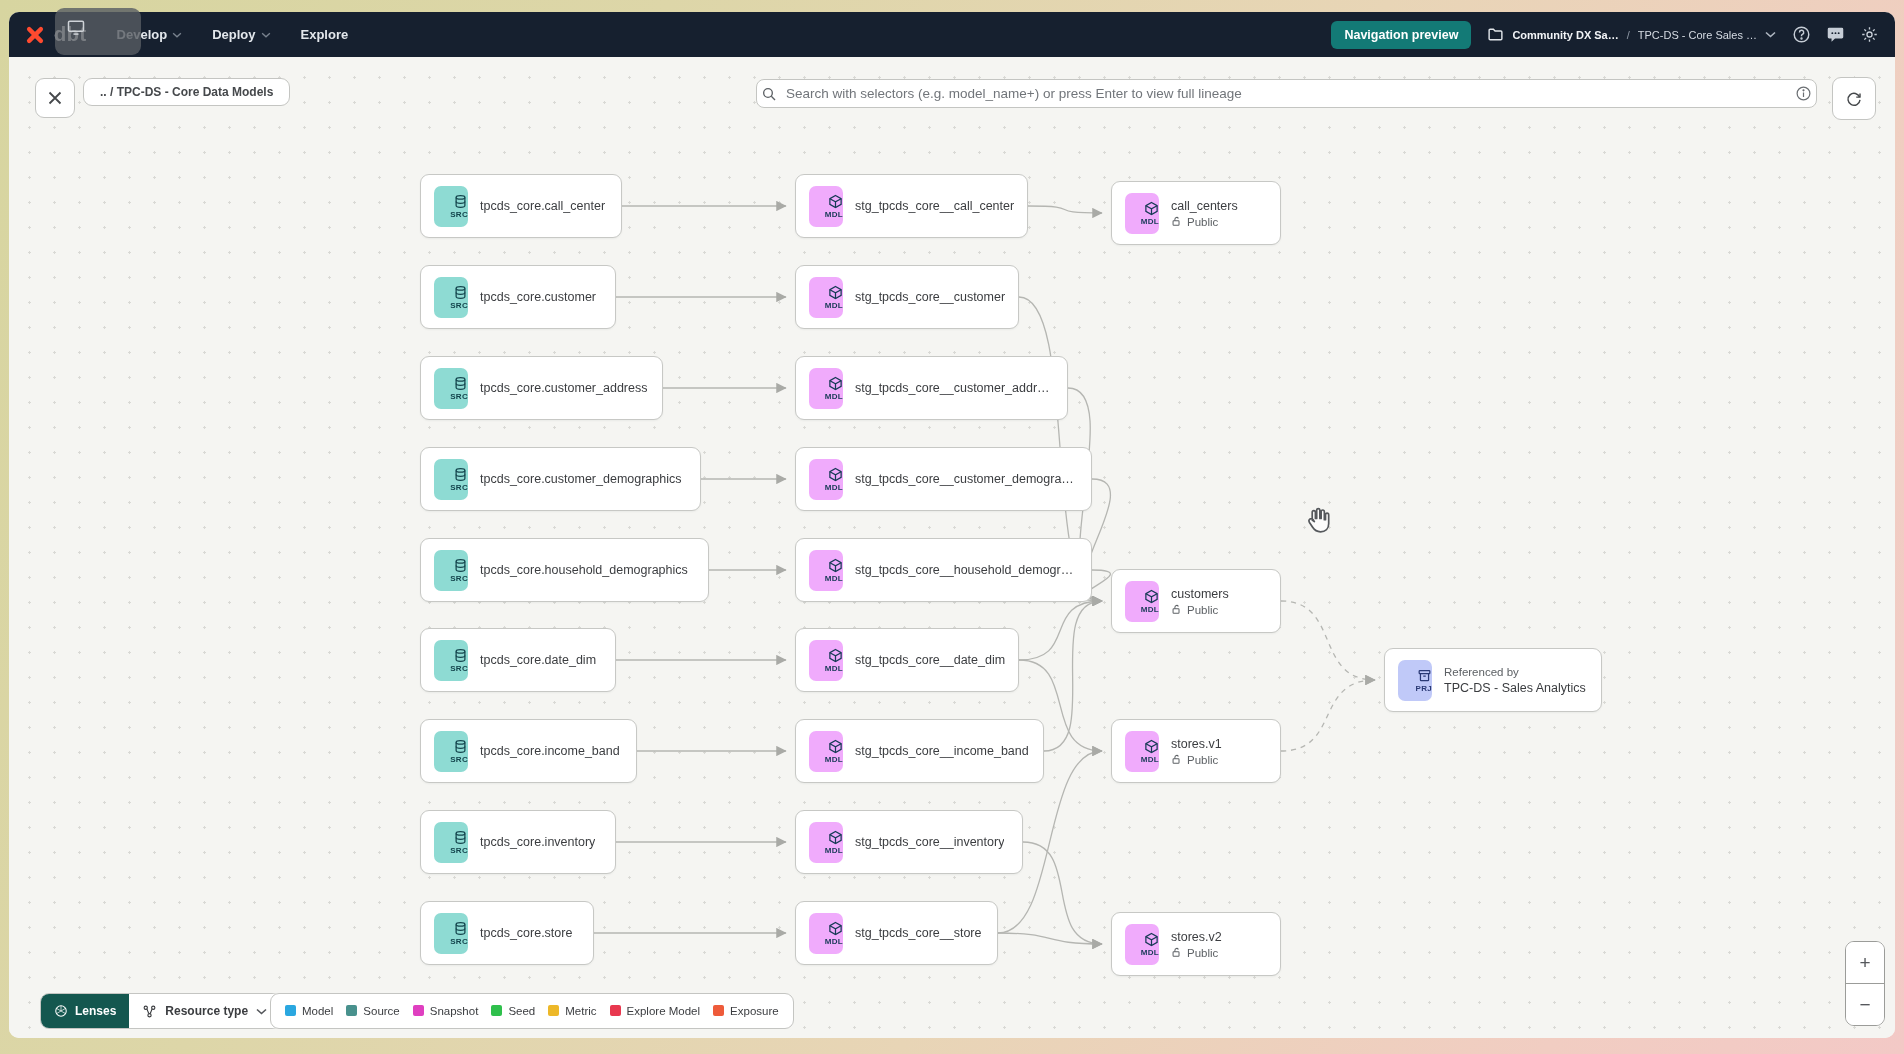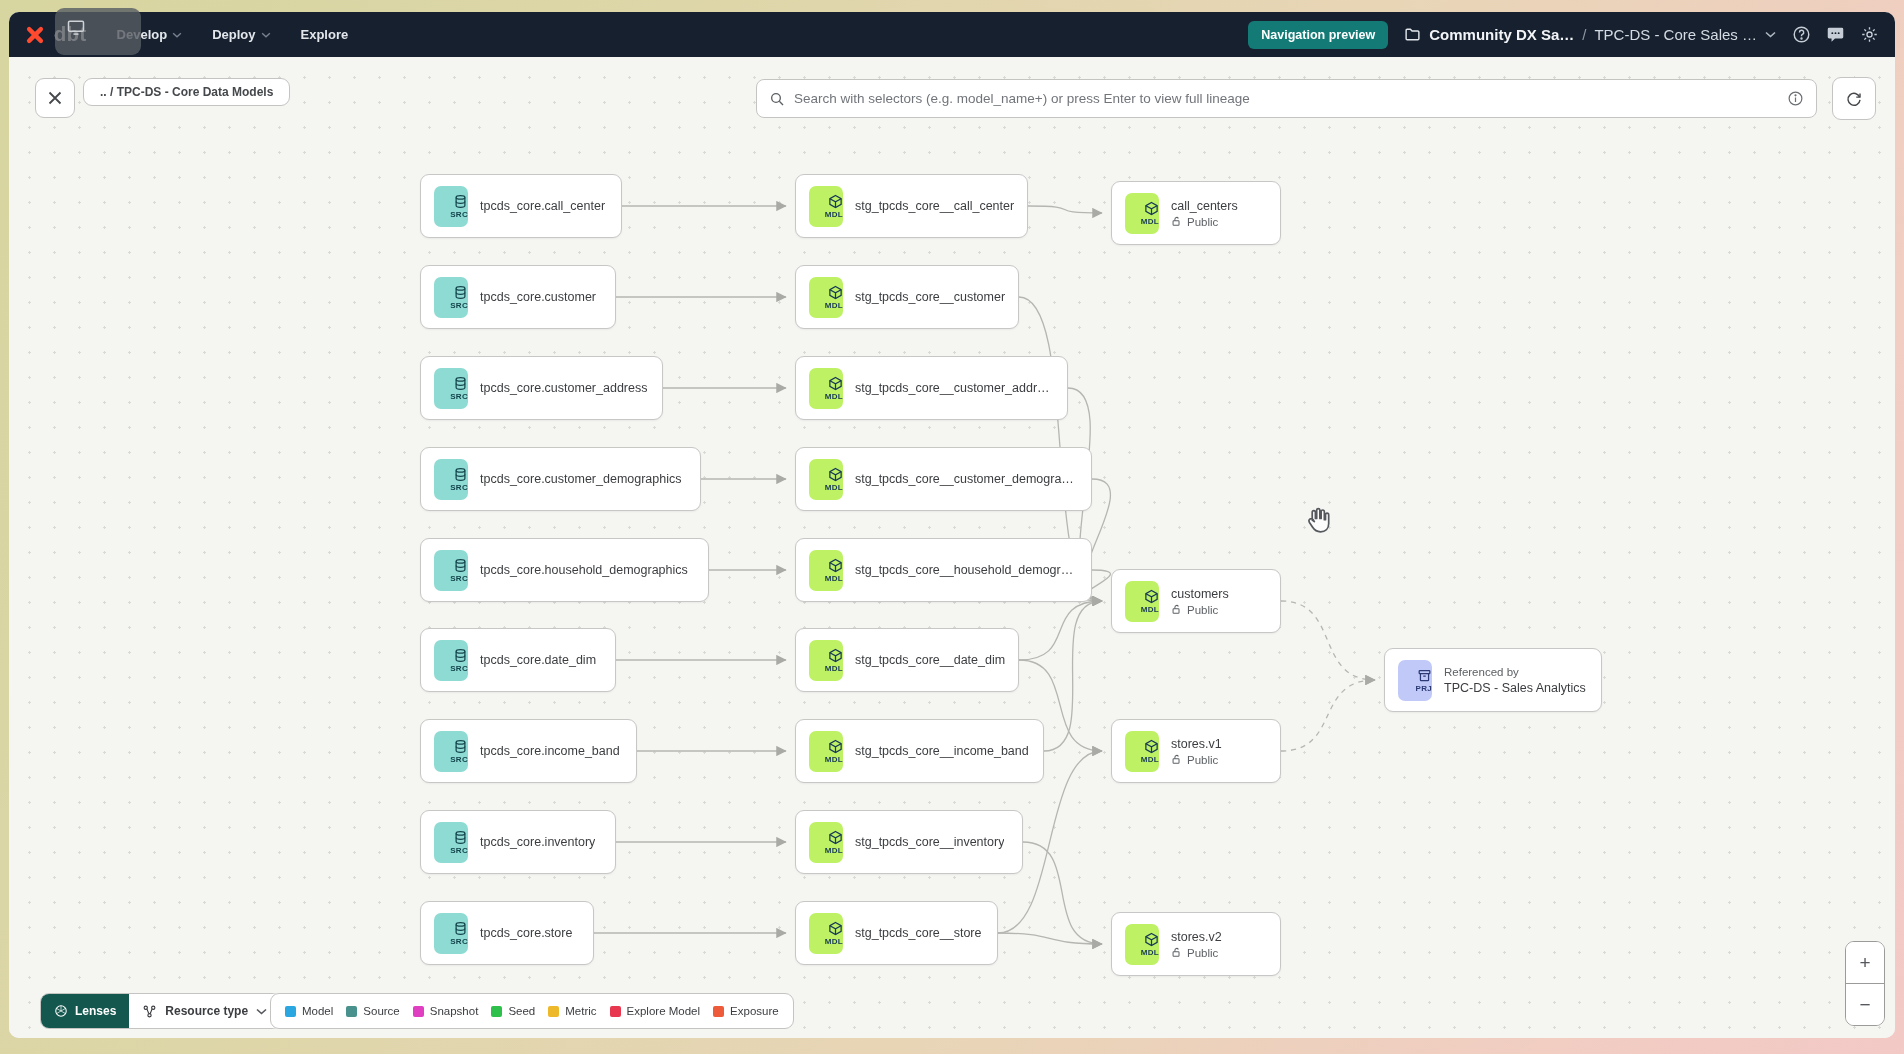--- a/index.html
+++ b/index.html
@@ -21,21 +21,21 @@
   .logo { display:flex; align-items:center; gap:7px; margin-right:30px; }
   .logo-text { font-size:20px; font-weight:bold; color:#fff; letter-spacing:.5px; }
   .nav-menu { display:flex; align-items:center; gap:30px; }
   .nav-item { display:flex; align-items:center; gap:5px; font-size:13px; font-weight:700; color:#e3e7ec; cursor:pointer; }
   .nav-item svg { opacity:.75; }
   .nav-right { margin-left:auto; display:flex; align-items:center; gap:16px; }
   .preview-pill {
     background:#137a76; color:#fff; font-size:12.5px; font-weight:700;
     padding:7px 13px; border-radius:6px; cursor:pointer; white-space:nowrap;
   }
-  .proj-crumb { display:flex; align-items:center; gap:8px; font-size:15px; white-space:nowrap; cursor:pointer; }
+  .proj-crumb { display:flex; align-items:center; gap:8px; font-size:11px; white-space:nowrap; cursor:pointer; }
   .proj-crumb .acct { font-weight:700; color:#f2f4f7; }
   .proj-crumb .sep { color:#8d97a5; }
   .proj-crumb .proj { color:#d5dbe3; }
   .nav-icons { display:flex; align-items:center; gap:15px; }
   .nav-icon { width:19px; height:19px; color:#c6cdd6; cursor:pointer; display:flex; }
   
   .ghost-widget {
     position:absolute; left:55px; top:8px; width:86px; height:47px;
     background:rgba(88,92,99,.8); border-radius:9px; z-index:9; padding:9px 0 0 11px;
   }
@@ -52,44 +52,44 @@
     display:flex; align-items:center; justify-content:center; cursor:pointer; color:#4c4f52;
   }
   .close-btn { left:26px; top:21px; width:40px; height:40px; }
   .crumb-chip {
     position:absolute; left:74px; top:21px; height:28px; padding:0 16px;
     background:#fff; border:1px solid #c4c5c2; border-radius:9px;
     display:flex; align-items:center; font-size:12px; font-weight:700; color:#45484b; cursor:pointer;
     white-space:nowrap;
   }
   .search-wrap {
-    position:absolute; left:747px; top:22px; width:1061px; height:39px;
+    position:absolute; left:747px; top:22px; width:1061px; height:29px;
     background:#fff; border:1px solid #c4c5c2; border-radius:8px;
-    display:flex; align-items:center; padding:0 12px; gap:9px;
+    display:flex; align-items:center; padding:0 4px; gap:9px;
   }
   .search-wrap input {
     flex:1; border:none; outline:none; font-size:13.5px; color:#3c3e41;
     font-family:"Liberation Sans", sans-serif; background:transparent;
   }
   .search-wrap input::placeholder { color:#71757a; }
   .refresh-btn { left:1823px; top:20px; width:44px; height:43px; }
   
   .node {
     position:absolute; height:64px; background:#fff; border:1px solid #c7c8c5;
     border-radius:9px; display:flex; align-items:center; gap:12px; padding:0 12px 0 13px;
     box-shadow:0 1px 2px rgba(20,30,40,.05); cursor:pointer;
   }
   .node-icon {
     width:34px; height:41px; border-radius:7px; flex:0 0 auto;
     display:flex; flex-direction:column; align-items:flex-end; justify-content:center; gap:1px;
   }
   .node-icon .glyph { width:15px; height:15px; display:block; }
   .node-icon .badge { font-size:8px; font-weight:700; letter-spacing:.3px; }
   .icon-src { background:#8edbd3; color:#14454d; }
-  .icon-mdl { background:#bef264; color:#173a56; }
+  .icon-mdl { background:#f0abfc; color:#173a56; }
   .icon-prj { background:#c0c9f8; color:#2b3a75; }
   .node-text { display:flex; flex-direction:column; gap:3px; min-width:0; }
   .node-label { font-size:12.5px; color:#3b3d40; white-space:nowrap; overflow:hidden; text-overflow:ellipsis; }
   .node-sub { display:flex; align-items:center; gap:5px; font-size:11.5px; color:#5d6165; }
   .prj-sub { font-size:11.5px; color:#5d6165; }
   .prj-label { font-size:12.5px; color:#3b3d40; white-space:nowrap; }
   
   .lenses-group {
     position:absolute; left:31px; bottom:9px; height:36px; display:flex; align-items:stretch;
     border:1px solid #c4c5c2; border-radius:9px; overflow:hidden; background:#fff;
@@ -100,21 +100,21 @@
   }
   .restype-seg {
     background:#fff; color:#3b3d40; display:flex; align-items:center; gap:8px;
     font-size:12px; font-weight:700; padding:0 13px; cursor:pointer;
   }
   .legend-chip {
     position:absolute; left:261px; bottom:9px; height:36px; background:#fff;
     border:1px solid #c4c5c2; border-radius:9px; display:flex; align-items:center;
     gap:13px; padding:0 14px; font-size:11.5px; color:#3b3d40; white-space:nowrap;
   }
-  .legend-item { display:flex; align-items:flex-end; gap:6px; }
+  .legend-item { display:flex; align-items:flex-start; gap:6px; }
   .legend-swatch { width:11px; height:11px; border-radius:2px; flex:0 0 auto; }
   
   .zoomctl {
     position:absolute; right:10px; bottom:12px; width:40px; height:85px;
     background:#fff; border:1px solid #9b9c99; border-radius:9px;
     display:flex; flex-direction:column; overflow:hidden;
   }
   .zoomctl .zbtn {
     flex:1; display:flex; align-items:center; justify-content:center;
     font-size:19px; color:#55585c; cursor:pointer; background:#fff; border:none;

